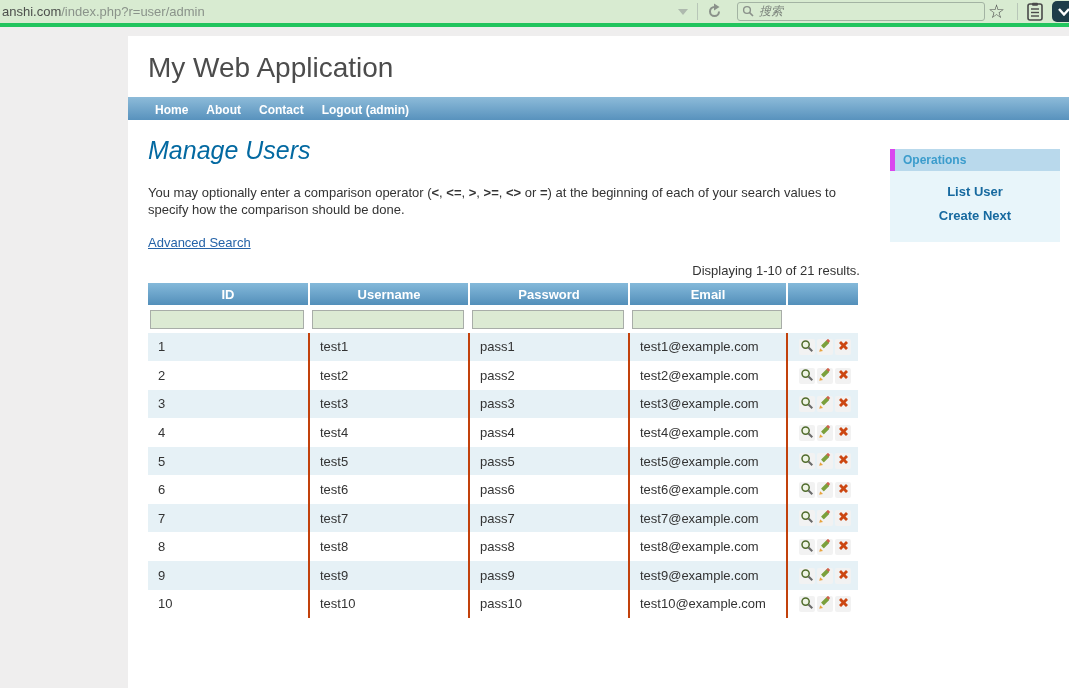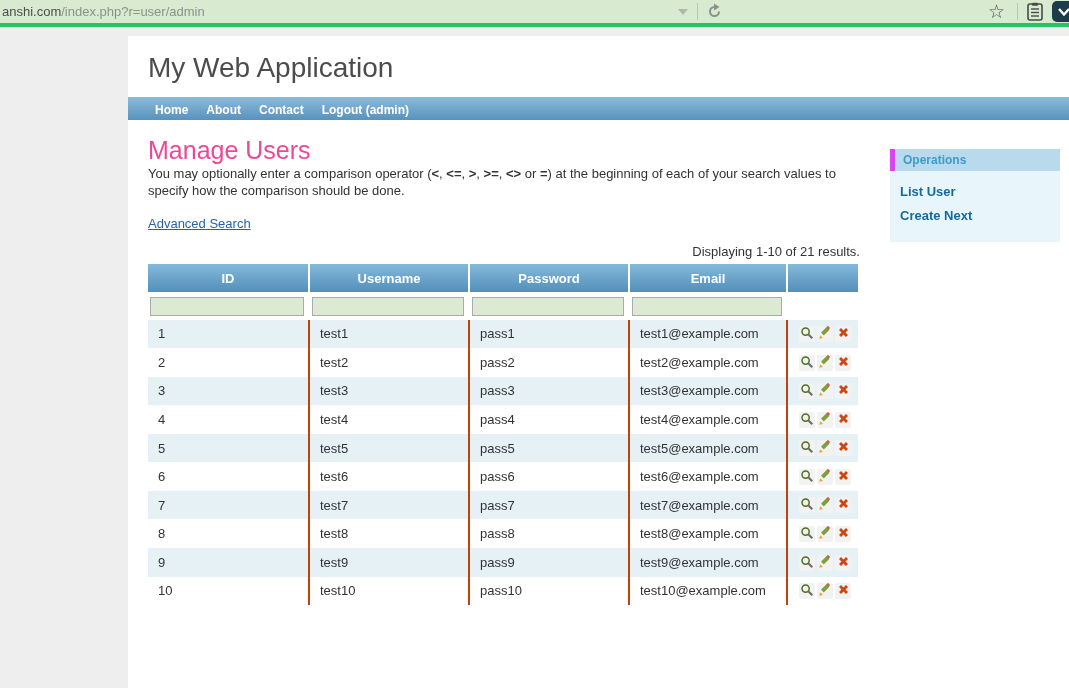--- a/index.html
+++ b/index.html
@@ -38,29 +38,29 @@
     margin:0;padding:16px 20px 13px 20px;font-size:28px;font-weight:normal;color:#4c4c4c;
   }
   .mainmenu{height:23px;background:linear-gradient(#8dbbd9,#5892bd);}
   .mainmenu ul{list-style:none;margin:0;padding:0 0 0 18px;display:flex;height:100%;align-items:center;}
   .mainmenu a{color:#ffffff;font-weight:bold;font-size:12px;text-decoration:none;padding:4px 9px;}
   .breadcrumbs{padding:8px 20px 0 20px;font-size:12px;color:#888;}
   .breadcrumbs a{color:#2563a8;text-decoration:underline;}
   .breadcrumbs .current{font-weight:bold;color:#555;}
   .content-row{display:flex;padding-left:20px;}
   .main-col{width:712px;}
-  .main-col h1{font-size:25px;color:#ec4899;font-weight:normal;margin:16px 0 0 0;}
+  .main-col h1{font-size:25px;color:#0369a1;font-weight:normal;margin:16px 0 19px 0;font-style:italic;}
   .desc{font-size:13px;color:#333;line-height:17px;width:705px;margin:0;}
   .adv-search{display:inline-block;margin-top:17px;font-size:13px;color:#2563a8;text-decoration:underline;}
   .summary{text-align:right;font-size:13px;color:#333;margin:12px 0 5px 0;}
   
   table.grid{border-collapse:separate;border-spacing:0;width:710px;table-layout:fixed;}
   table.grid th{
     background:linear-gradient(#84b9da,#538fba);color:#fff;font-size:13px;font-weight:bold;
-    text-align:center;height:28px;border-left:2px solid #fff;padding:0;
+    text-align:center;height:22px;border-left:2px solid #fff;padding:0;
   }
   table.grid th:first-child{border-left:none;}
   td.filter-cell{background:#fff;padding:4px 4px 4px 2px;border-left:2px solid #fff;}
   td.filter-cell:first-child{border-left:none;}
   td.filter-cell input{
     width:100%;box-sizing:border-box;height:19px;background:#dcead3;
     border:1px solid #a8ada8;padding:1px 3px;font-size:12px;
   }
   table.grid td.data{
     font-size:13px;color:#333;padding:6px 8px 6px 10px;border-left:2px solid #c2410c;
@@ -81,34 +81,43 @@
   .page-btn.selected{background:#2a6ca6;border-color:#2a6ca6;color:#fff;font-weight:bold;}
   .page-btn.next{font-weight:bold;}
   
   .sidebar{width:170px;margin-left:30px;padding-top:29px;}
   .portlet-header{
     background:#b9d9ec;border-left:5px solid #d946ef;color:#3b9ccc;font-weight:bold;
     font-size:12px;padding:4px 8px;
   }
   .portlet-body{background:#e8f5fa;padding:4px 10px 10px 10px;}
   .portlet-body a{display:block;color:#16699f;font-weight:bold;font-size:13px;
-    text-decoration:none;margin:9px 0;}
+    text-decoration:none;margin:9px 0;text-align:center;}
 </style>
 </head>
 <body>
 
 <div class="chrome">
   <div class="url-text"><span class="domain">anshi.com</span><span>/index.php?r=user/admin</span></div>
   <div class="url-dropdown"></div>
   <div class="chrome-sep" style="left:697px;"></div>
   <div class="reload">
     <svg width="17" height="17" viewBox="0 0 17 17">
       <path d="M13 8.5 A4.5 4.5 0 1 1 8.5 4" fill="none" stroke="#8a918a" stroke-width="2"></path>
       <polygon points="8,0.5 13.5,4 8,7.5" fill="#8a918a"></polygon>
     </svg>
+  </div>
+  <div class="searchbox">
+    <span>
+      <svg width="12" height="12" viewBox="0 0 12 12">
+        <circle cx="5" cy="5" r="3.4" fill="none" stroke="#8a918a" stroke-width="1.4"></circle>
+        <line x1="7.6" y1="7.6" x2="11" y2="11" stroke="#8a918a" stroke-width="1.6"></line>
+      </svg>
+    </span>
+    <span class="ph">搜索</span>
   </div>
   <div class="star-icon">☆</div>
   <div class="chrome-sep" style="left:1017px;"></div>
   <div class="readlist">
     <svg width="18" height="19" viewBox="0 0 18 19">
       <rect x="2" y="2" width="14" height="16" rx="2" fill="none" stroke="#4a4a4a" stroke-width="1.6"></rect>
       <rect x="6" y="0.8" width="6" height="3" rx="1" fill="#4a4a4a"></rect>
       <line x1="5" y1="7" x2="13" y2="7" stroke="#4a4a4a" stroke-width="1.4"></line>
       <line x1="5" y1="10.5" x2="13" y2="10.5" stroke="#4a4a4a" stroke-width="1.4"></line>
       <line x1="5" y1="14" x2="13" y2="14" stroke="#4a4a4a" stroke-width="1.4"></line>

